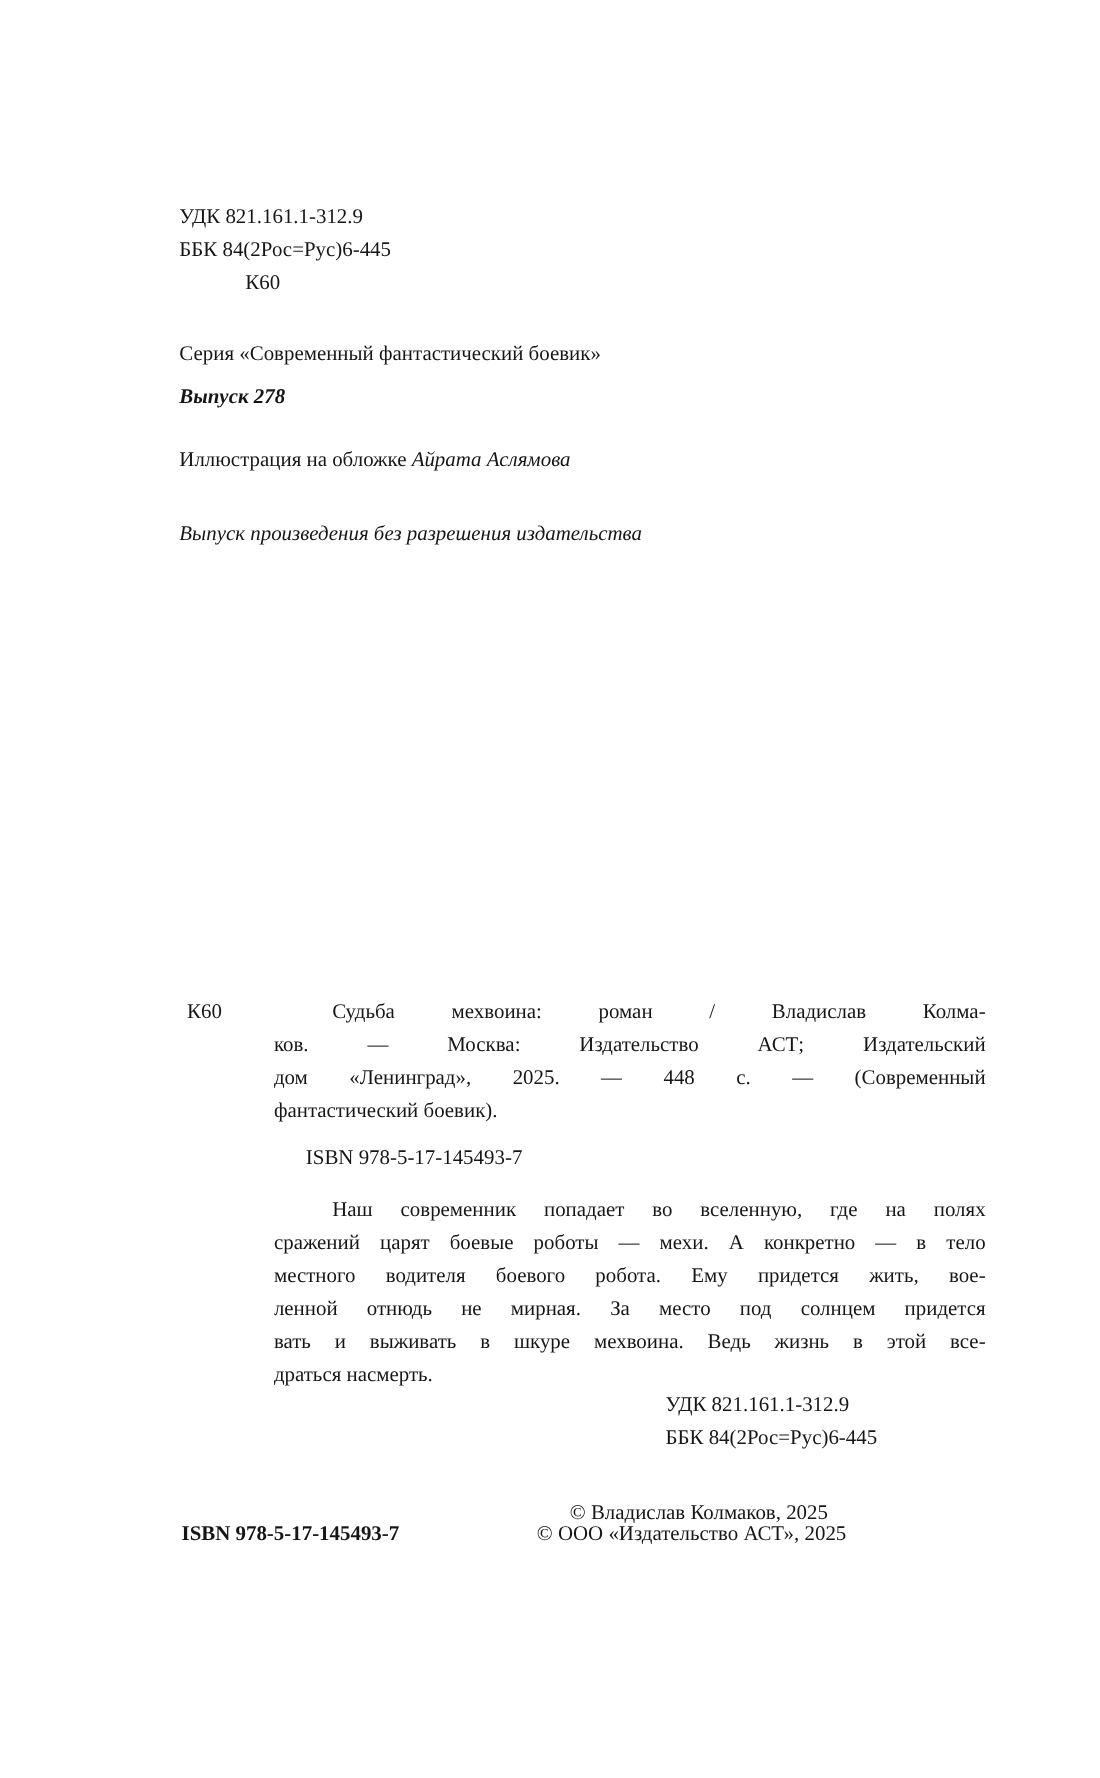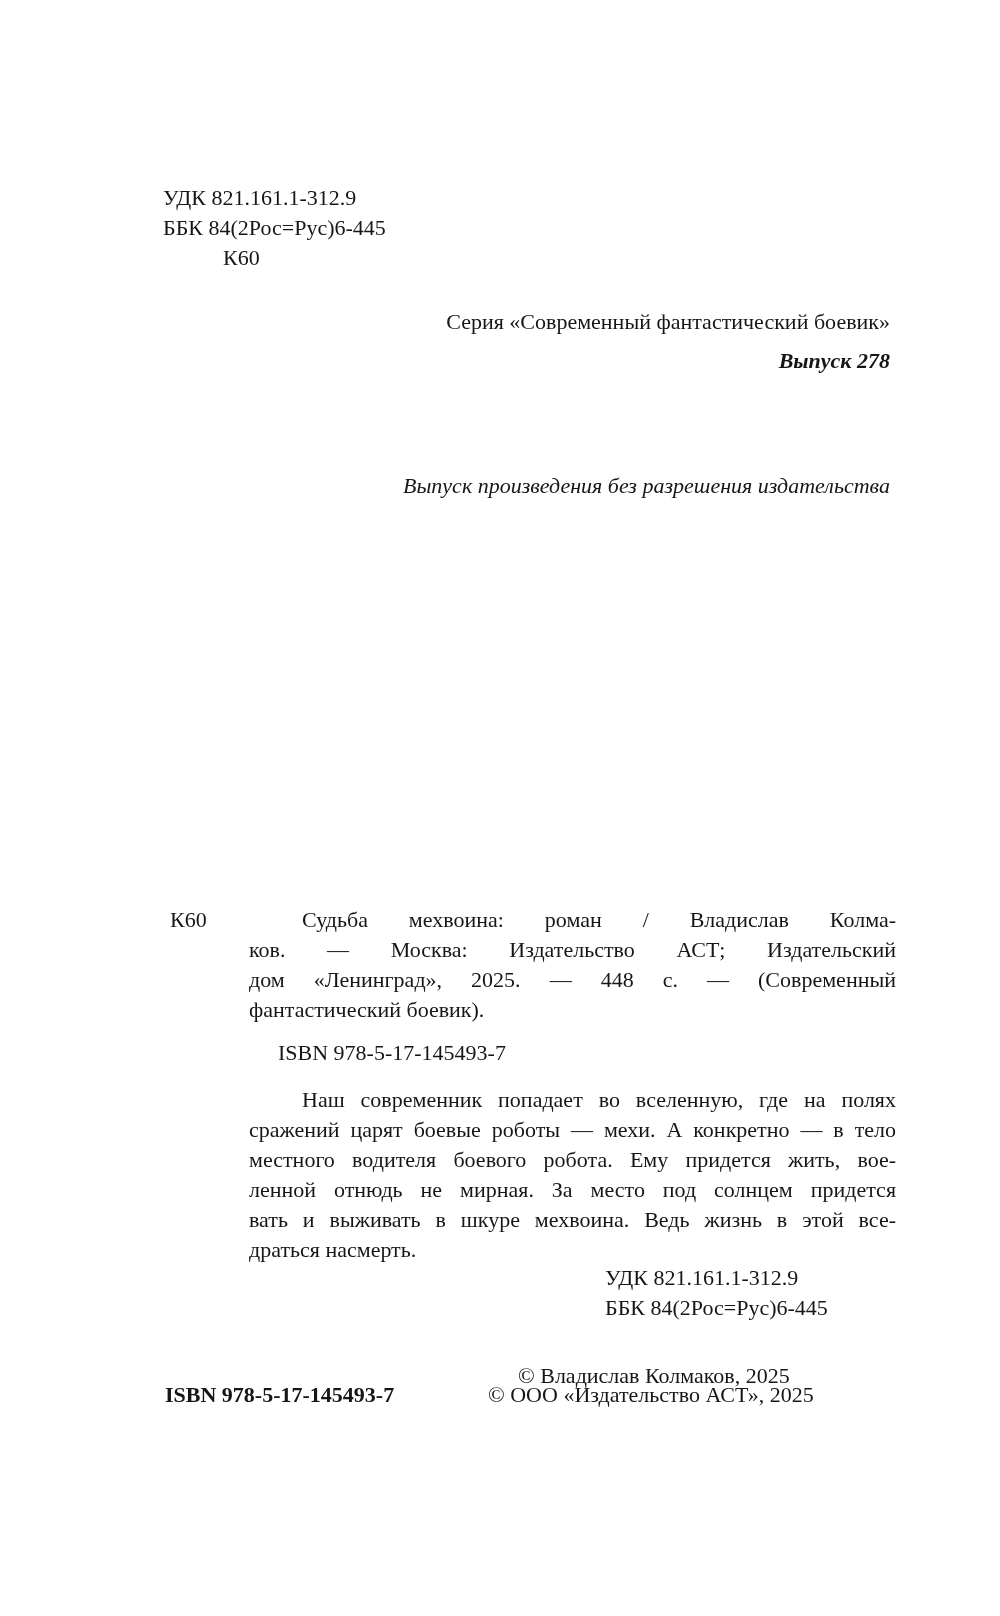--- a/index.html
+++ b/index.html
@@ -5,29 +5,29 @@
   html, body { margin: 0; padding: 0; }
   body { background: #ffffff; }
   .page {
     position: relative;
     width: 1000px;
     height: 1616px;
     margin: 0 auto;
     background: #ffffff;
     color: #161616;
     font-family: "Liberation Serif", "DejaVu Serif", serif;
-    font-size: 22px;
+    font-size: 19px;
     line-height: 30px;
     overflow: hidden;
   }
   .abs { position: absolute; }
   .centered {
-    left: 181px;
+    left: 163px;
     width: 709px;
-    text-align: right;
+    text-align: left;
   }
   .ital { font-style: italic; }
   .bold { font-weight: bold; }
   .para {
     left: 225px;
     width: 647px;
     margin-left: 24px;
   }
   .para .just {
     text-align: justify;
@@ -44,20 +44,21 @@
 
   <div class="abs" style="left:163px; top:183px;">
     <div>УДК 821.161.1-312.9</div>
     <div>ББК 84(2Рос=Рус)6-445</div>
     <div style="padding-left:60px;">К60</div>
   </div>
 
   <div class="abs centered" style="top:307px;">Серия «Современный фантастический боевик»</div>
   <div class="abs centered ital" style="top:346px;font-weight:bold;">Выпуск 278</div>
 
+  <div class="abs centered" style="top:404px;"><span>Иллюстрация на обложке</span> <span class="ital">Айрата Аслямова</span></div>
 
   <div class="abs centered ital" style="top:470px; line-height:31px;">
     <div>Выпуск произведения без разрешения издательства</div>
   </div>
 
 
   <div class="abs hang-code" style="top:905px;">К60</div>
 
   <div class="abs para" style="top:905px;">
     <div class="just indent">Судьба мехвоина: роман / Владислав Колма-</div>

